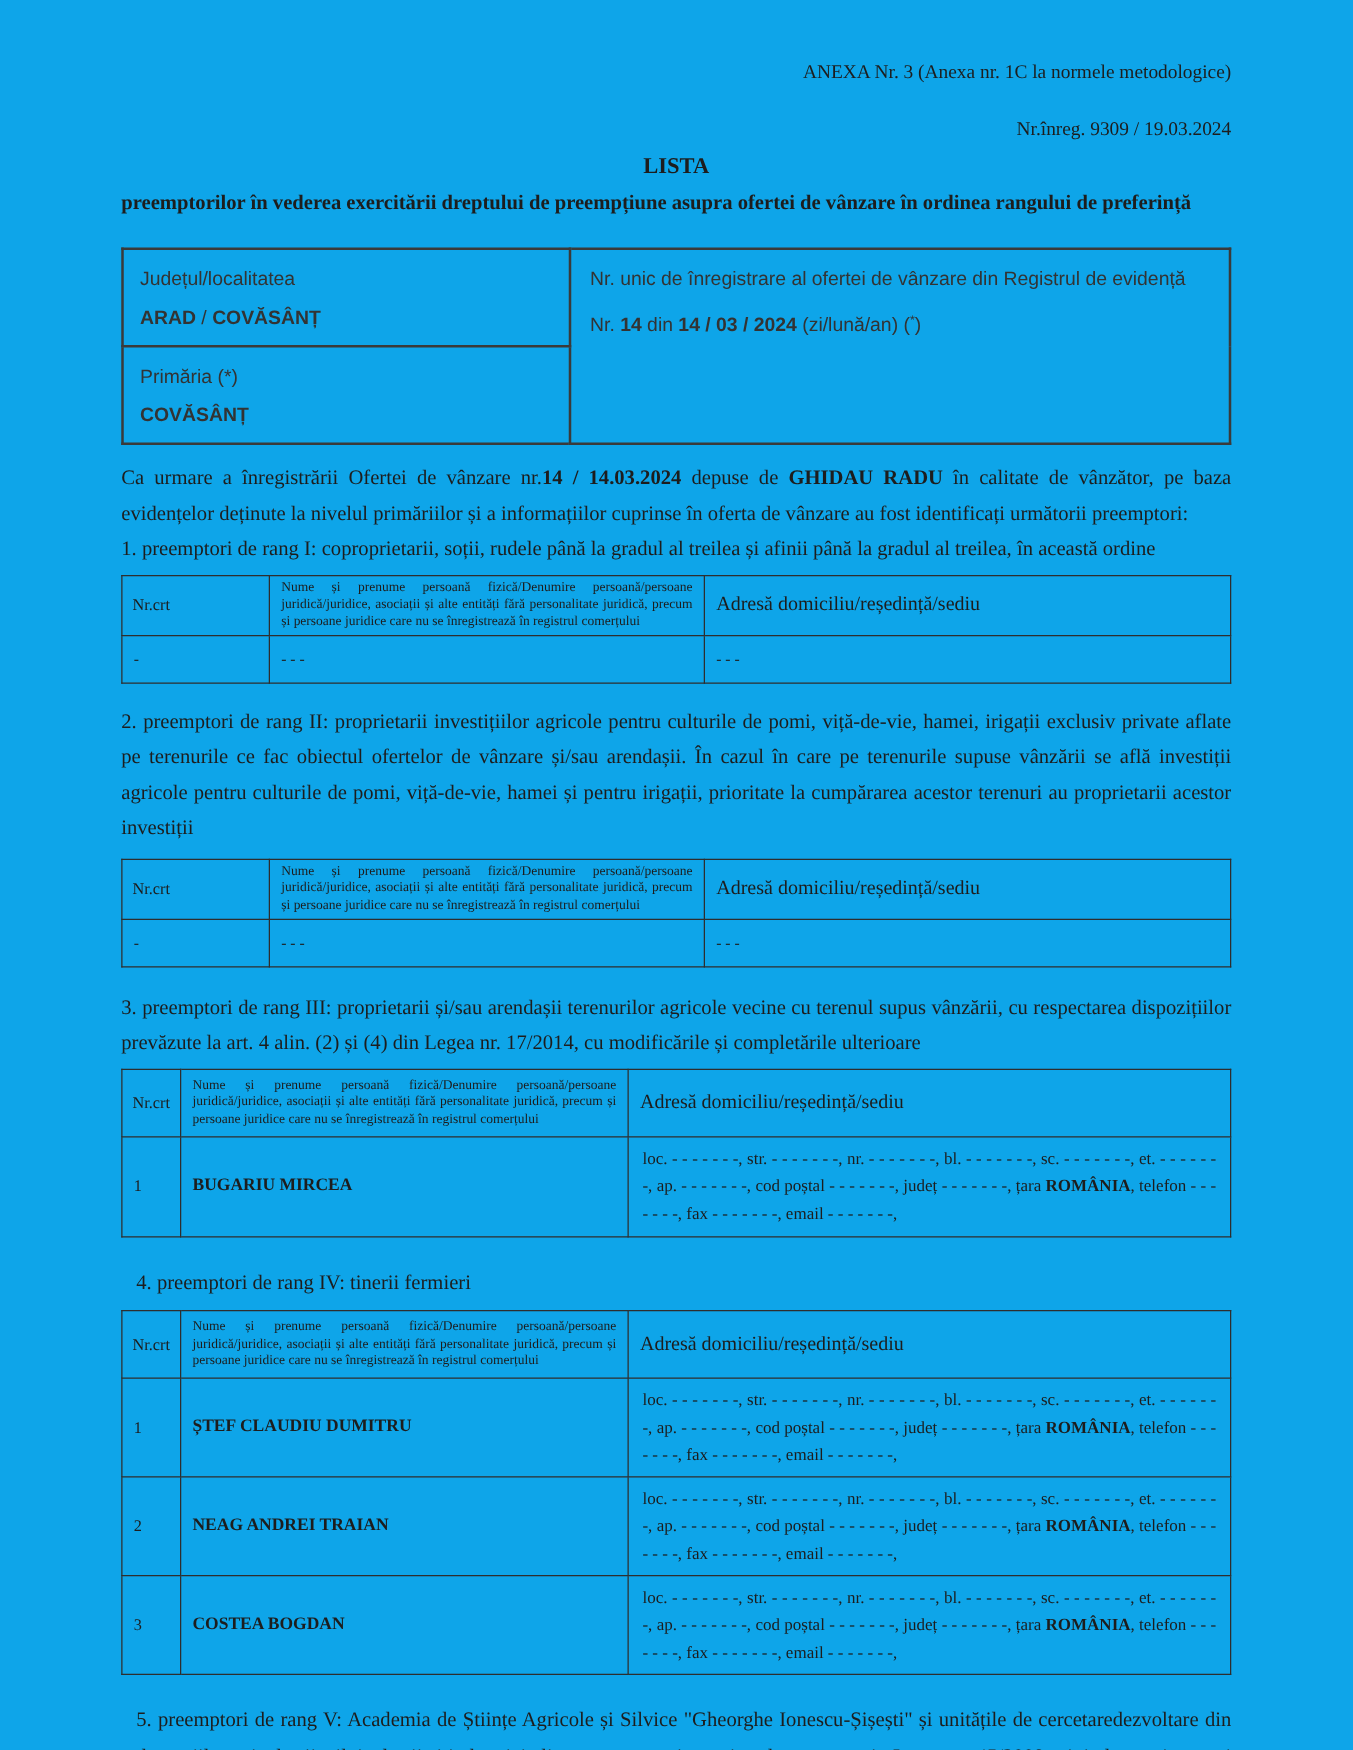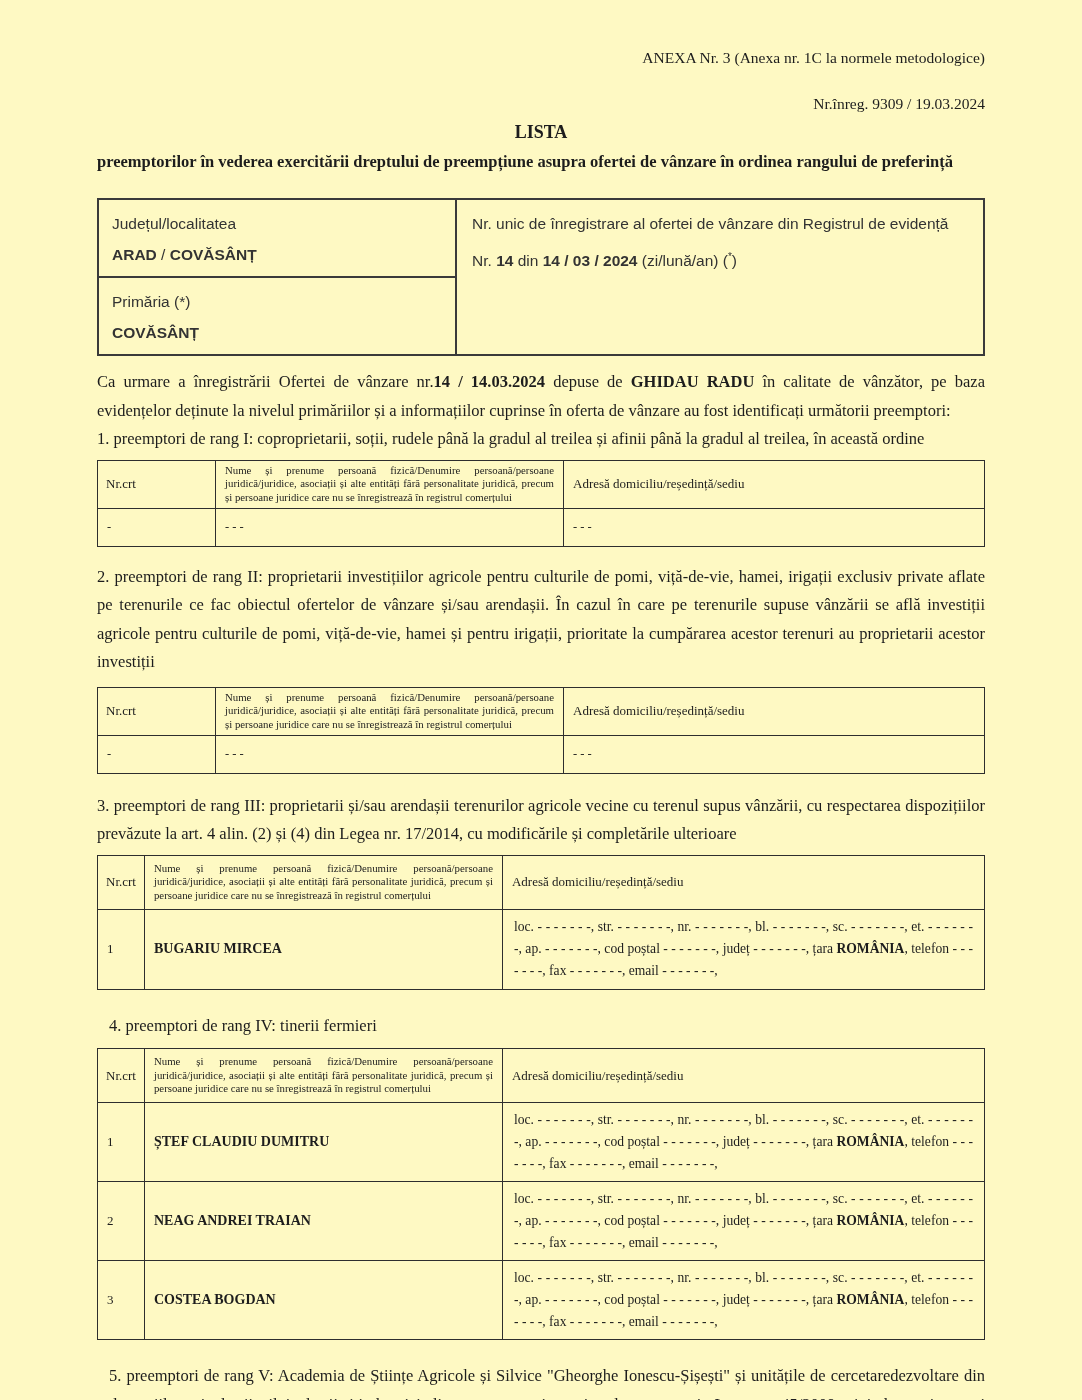--- a/index.html
+++ b/index.html
@@ -1,18 +1,18 @@
 <!DOCTYPE html>
 <html><head>
 <meta charset="utf-8">
 <style>
   * { margin:0; padding:0; box-sizing:border-box; }
   html,body { background:#ffffff; }
   .page {
-    width:1082px; height:1400px; background:#fef9c3; overflow:hidden;
+    width:1082px; height:1400px; background:#0ea5e9; overflow:hidden;
     padding:48px 97px 0 97px;
     font-family:"Liberation Serif","DejaVu Serif",serif;
     color:#1d1d1d;
   }
   .hdr-right { text-align:right; font-size:15.5px; line-height:19px; }
   .reg-line { margin-top:27px; }
   .doc-title { margin-top:9px; text-align:center; font-weight:bold; font-size:18px; }
   .doc-subtitle { margin-top:3px; text-align:left; font-weight:bold; font-size:16.5px; line-height:31px; }
 
   
@@ -36,21 +36,21 @@
   .last-just { text-align-last:justify; }
 
   
   table.data { width:100%; border-collapse:collapse; color:#1d1d1d; }
   table.data td { border:1.5px solid #2e2e2e; vertical-align:middle; }
   .t-mt6 { margin-top:6px; }
   .t-mt8 { margin-top:8px; }
   .t-mt10 { margin-top:10px; }
   td.nrcrt-h { font-size:13px; padding:3px 8px; }
   td.name-h { font-size:10.8px; line-height:13.6px; text-align:justify; padding:3px 9px; }
-  td.addr-h { font-size:13px; padding:3px 9px; }
+  td.addr-h { font-size:16px; padding:3px 9px; }
   table.t12 td.hrow { height:48px; }
   table.t34 td.hrow { height:54px; }
   td.dash { font-size:12.5px; padding:3px 9px; height:38px; }
   td.nr-cell { font-size:13px; padding:3px 9px; }
   td.name-cell { font-size:14px; font-weight:bold; padding:3px 9px; }
   td.addr-cell { font-size:13.6px; line-height:22px; text-align:justify; padding:6px 11px; }
   table.t3 td.drow { height:80px; }
   table.t4 td.drow { height:68px; }
 </style>
 </head>

